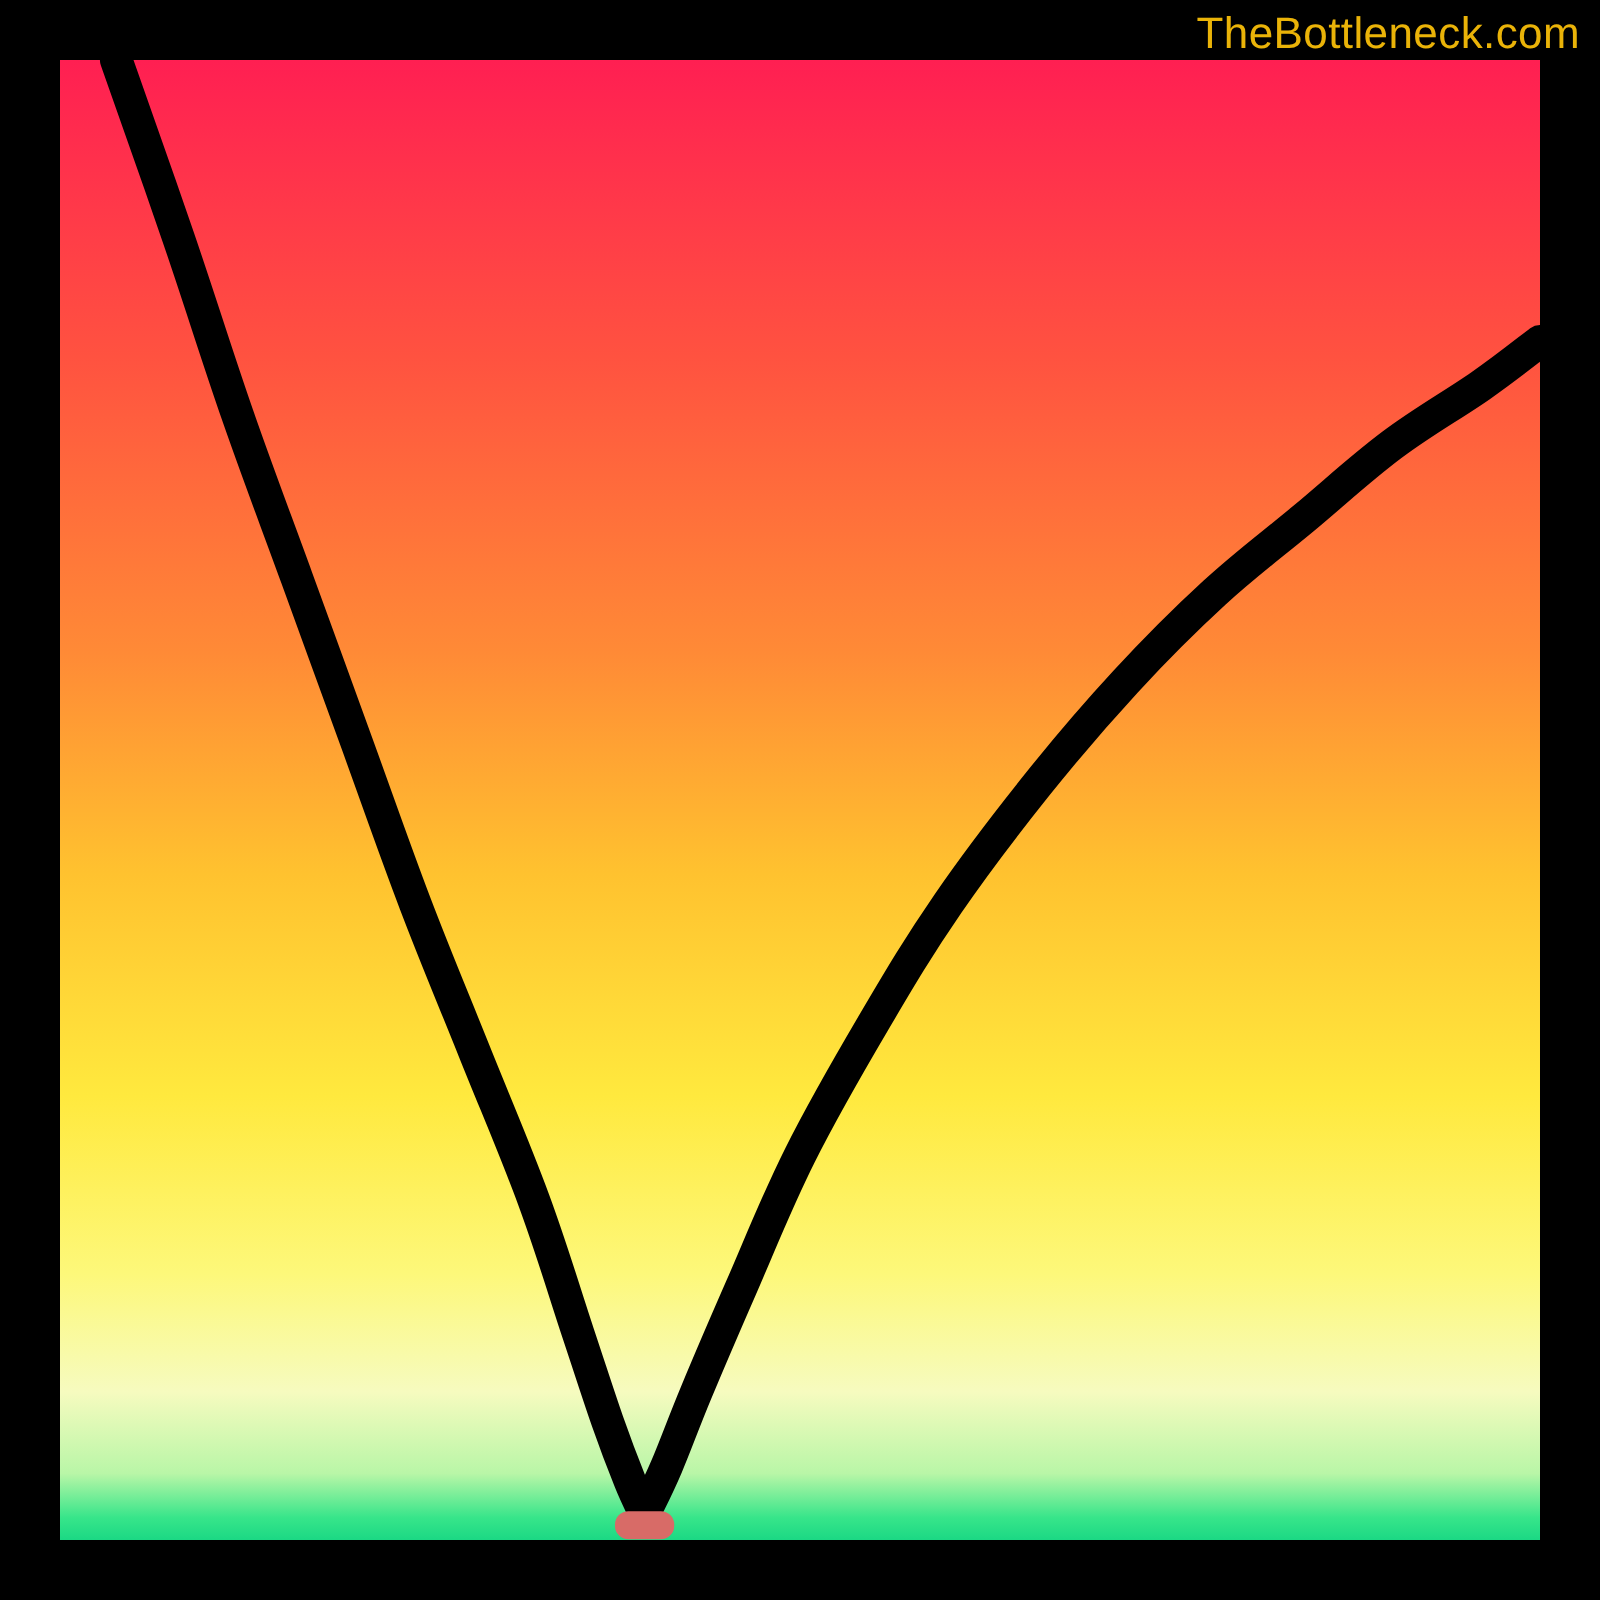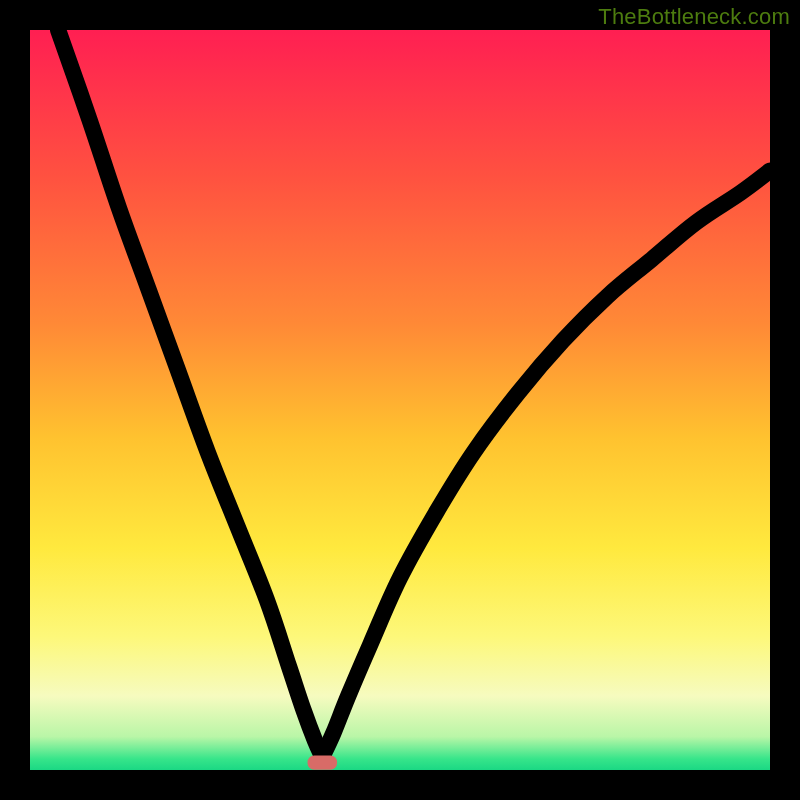--- a/index.html
+++ b/index.html
@@ -14,21 +14,21 @@
   .frame {
     position: absolute;
     top: 0; left: 0;
     width: 800px; height: 800px;
     background: #000;
   }
   .watermark {
     position: absolute;
     top: 4px;
     right: 10px;
-    color: #4d7c0f;
+    color: #eab308;
     font-size: 22px;
     font-weight: 400;
     letter-spacing: 0.2px;
     z-index: 10;
   }
   svg.plot {
     position: absolute;
     top: 30px;
     left: 30px;
     width: 740px;

